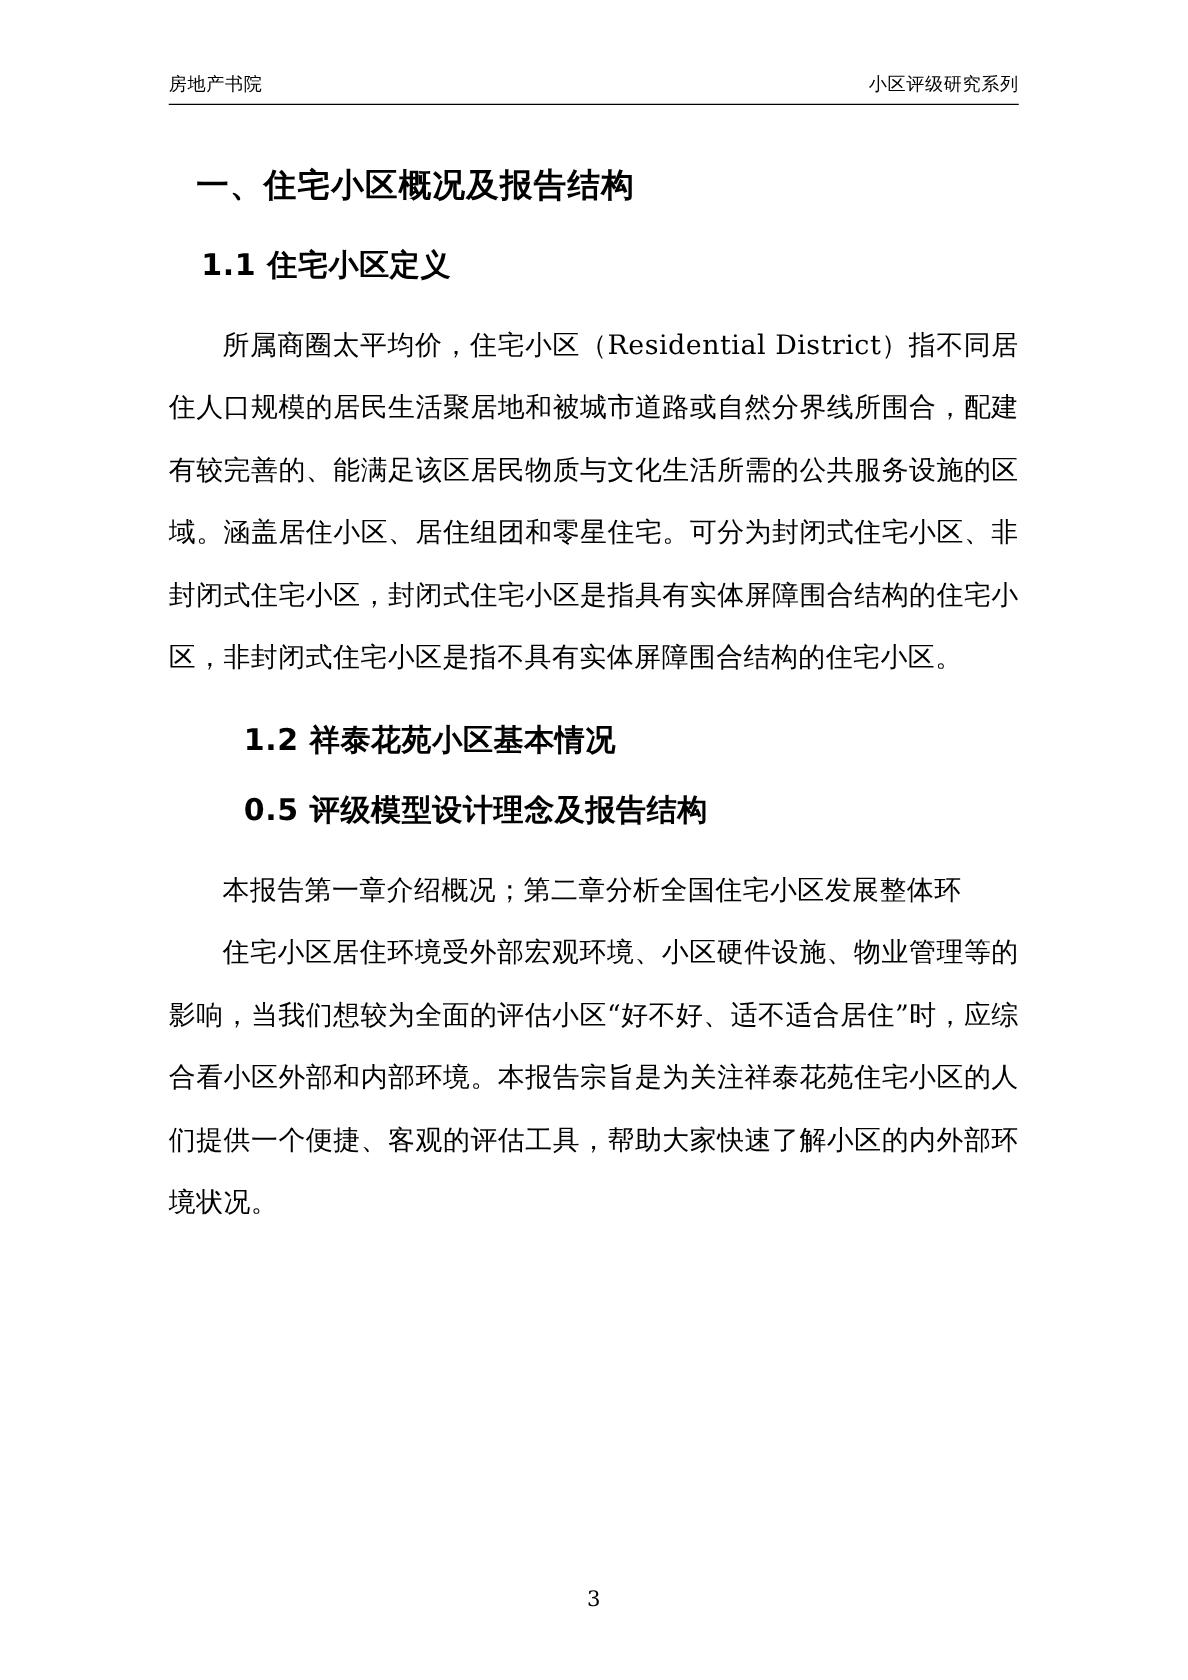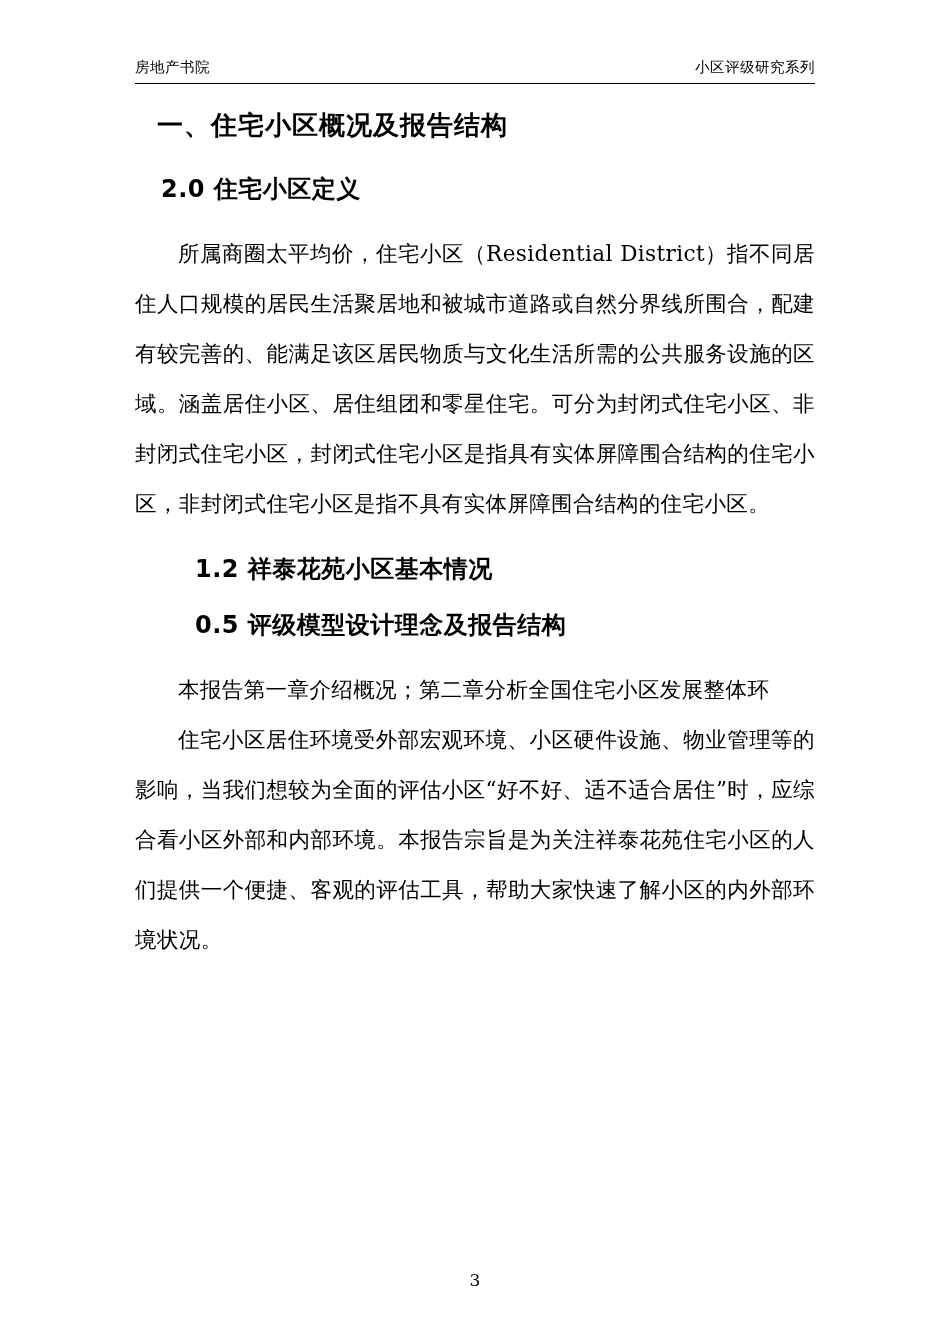--- a/index.html
+++ b/index.html
@@ -28,21 +28,21 @@
   
   .header {
     display: flex;
     justify-content: space-between;
     align-items: flex-end;
     font-family: "DejaVu Sans", "Liberation Sans", sans-serif;
     font-size: 14.5px;
     letter-spacing: 0.5px;
     padding-bottom: 6px;
     border-bottom: 1.6px solid #000;
-    margin-bottom: 24px;
+    margin-bottom: 47px;
   }
   .header .left,
   .header .right {
     white-space: nowrap;
   }
 
   
   h1.doc-h1 {
     font-family: "DejaVu Sans", "Liberation Sans", sans-serif;
     font-size: 26px;
@@ -97,21 +97,21 @@
 
 <div class="page">
 
   <div class="header">
     <span class="left">房地产书院</span>
     <span class="right">小区评级研究系列</span>
   </div>
 
   <h1 class="doc-h1">一、住宅小区概况及报告结构</h1>
 
-  <h2 class="doc-h2">2.0  住宅小区定义</h2>
+  <h2 class="doc-h2">1.1  住宅小区定义</h2>
 
   <p class="body-text">所属商圈太平均价，住宅小区（Residential District）指不同居住人口规模的居民生活聚居地和被城市道路或自然分界线所围合，配建有较完善的、能满足该区居民物质与文化生活所需的公共服务设施的区域。涵盖居住小区、居住组团和零星住宅。可分为封闭式住宅小区、非封闭式住宅小区，封闭式住宅小区是指具有实体屏障围合结构的住宅小区，非封闭式住宅小区是指不具有实体屏障围合结构的住宅小区。</p>
 
   <h2 class="doc-h2 center-ish">1.2  祥泰花苑小区基本情况</h2>
 
 
   <h2 class="doc-h2 center-ish">0.5  评级模型设计理念及报告结构</h2>
 
   <p class="body-text last">本报告第一章介绍概况；第二章分析全国住宅小区发展整体环</p>
 

